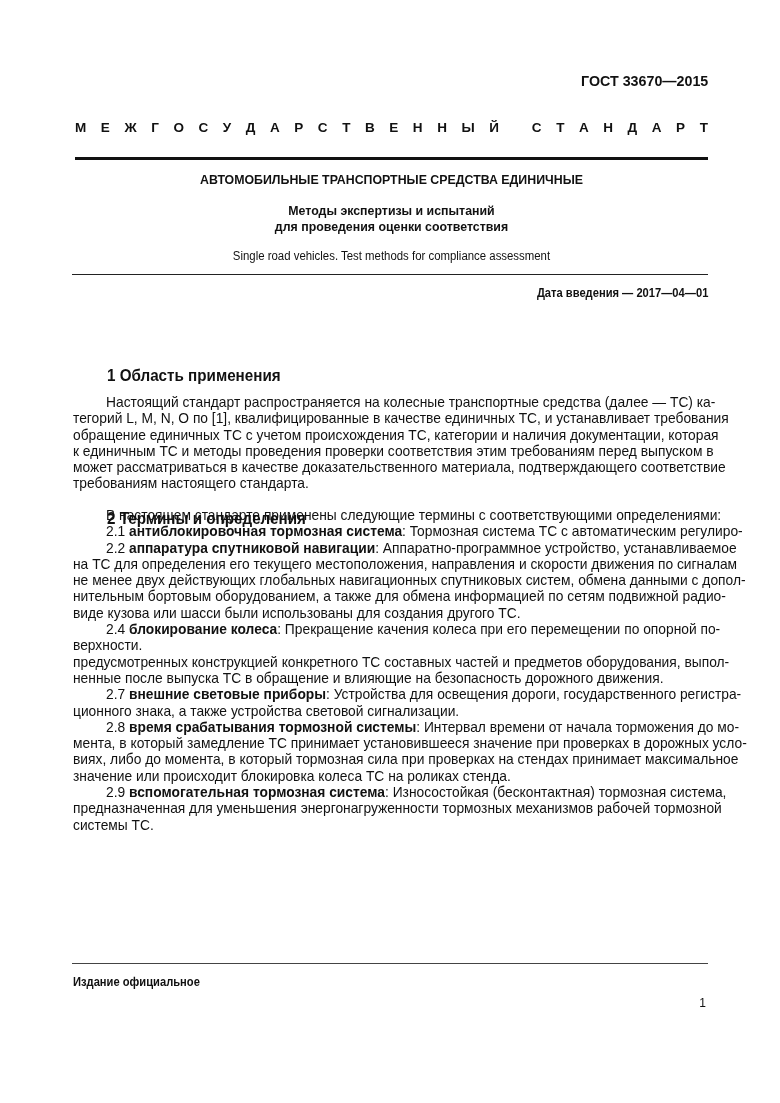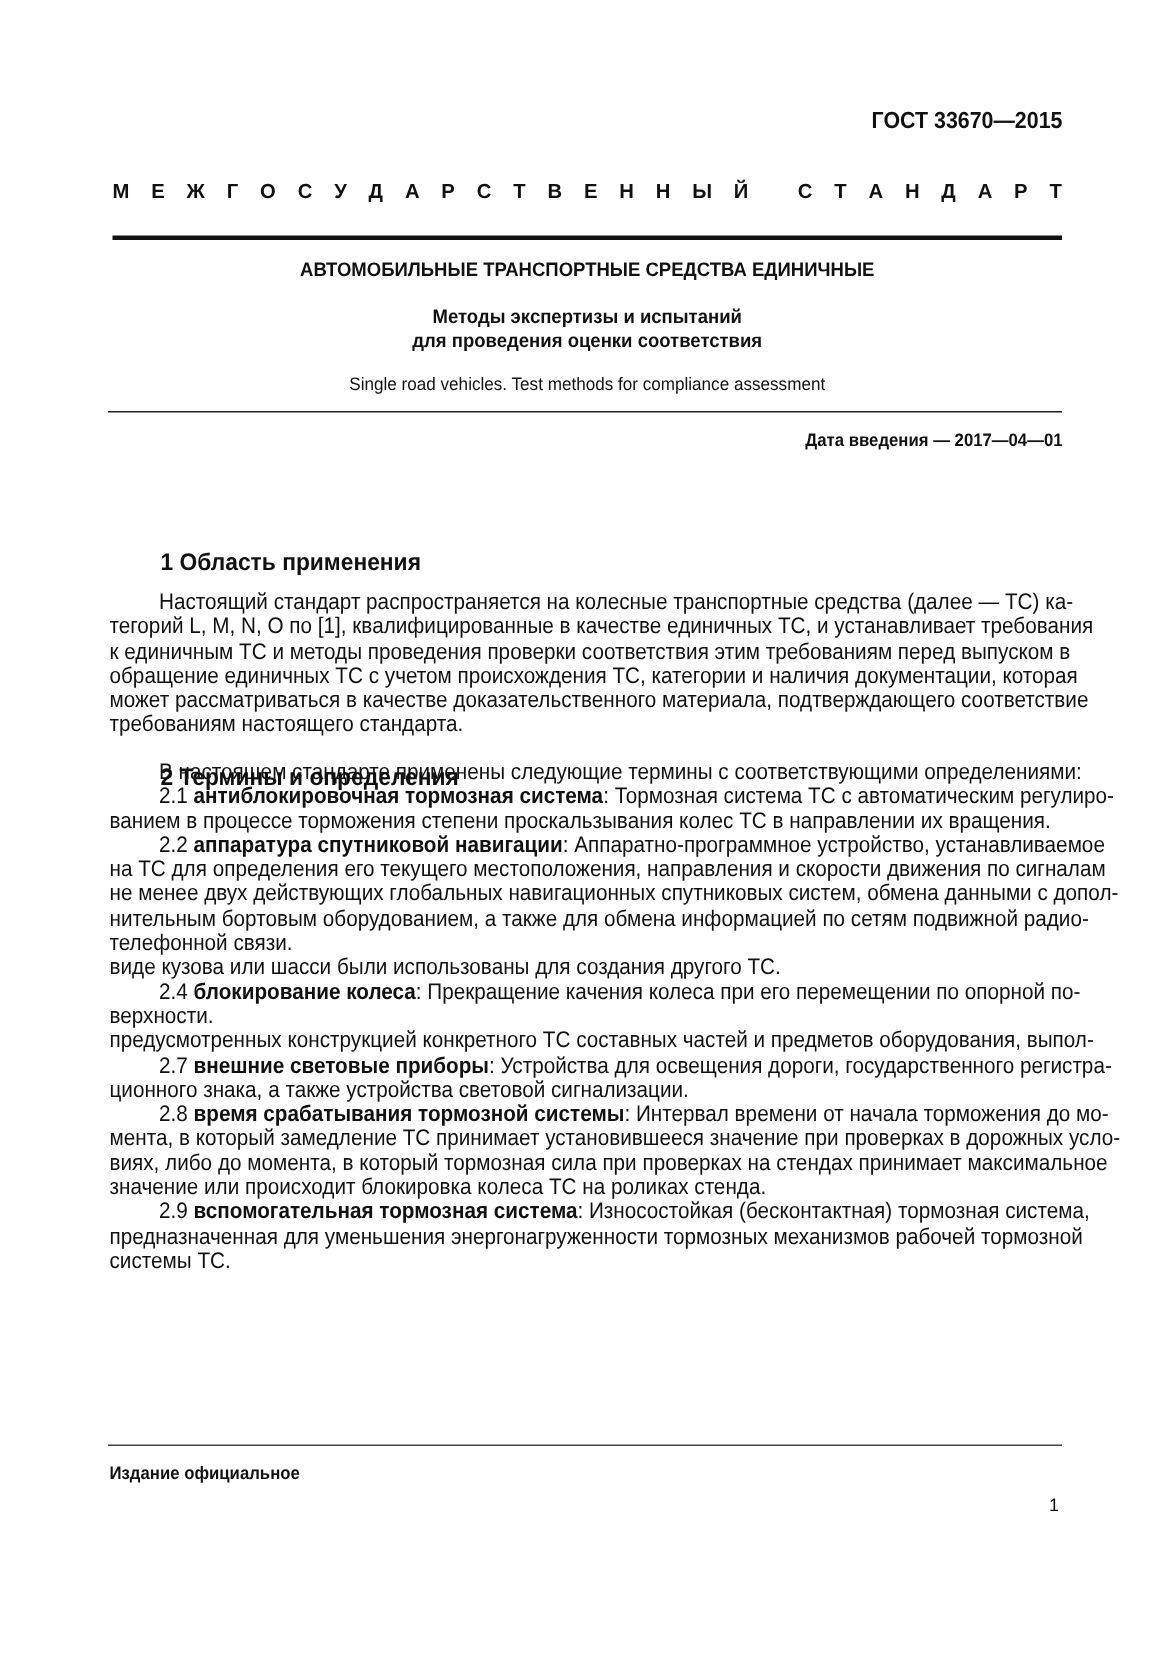--- a/index.html
+++ b/index.html
@@ -95,40 +95,39 @@
     <div>для проведения оценки соответствия</div>
   </div>
   <div class="title-en">Single road vehicles. Test methods for compliance assessment</div>
   <div class="rule-thin"></div>
   <div class="intro-date">Дата введения — 2017—04—01</div>
 
   <div class="section-heading" style="top:367px">1 Область применения</div>
   <div class="para" id="sec1" style="top:394px">
       <span class="line indent"><span class="inner"><span>Настоящий стандарт распространяется на колесные транспортные средства (далее — ТС) ка-</span></span></span>
       <span class="line"><span class="inner"><span>тегорий L, M, N, O по [1], квалифицированные в качестве единичных ТС, и устанавливает требования</span></span></span>
+      <span class="line"><span class="inner"><span>обращение единичных ТС с учетом происхождения ТС, категории и наличия документации, которая</span></span></span>
       <span class="line"><span class="inner"><span>к единичным ТС и методы проведения проверки соответствия этим требованиям перед выпуском в</span></span></span>
-      <span class="line"><span class="inner"><span>обращение единичных ТС с учетом происхождения ТС, категории и наличия документации, которая</span></span></span>
       <span class="line"><span class="inner"><span>может рассматриваться в качестве доказательственного материала, подтверждающего соответствие</span></span></span>
       <span class="line last"><span class="inner"><span>требованиям настоящего стандарта.</span></span></span>
     </div>
 
   <div class="section-heading" style="top:510px">2 Термины и определения</div>
   <div class="para" id="sec2" style="top:507px">
       <span class="line indent last"><span class="inner"><span>В настоящем стандарте применены следующие термины с соответствующими определениями:</span></span></span>
       <span class="line indent"><span class="inner"><span>2.1&nbsp;</span><b>антиблокировочная тормозная система</b><span>: Тормозная система ТС с автоматическим регулиро-</span></span></span>
-      <span class="line last"><span class="inner"><span>ванием в процессе торможения степени проскальзывания колес ТС в направлении их вращения.</span></span></span>
       <span class="line indent"><span class="inner"><span>2.2&nbsp;</span><b>аппаратура спутниковой навигации</b><span>: Аппаратно-программное устройство, устанавливаемое</span></span></span>
       <span class="line"><span class="inner"><span>на ТС для определения его текущего местоположения, направления и скорости движения по сигналам</span></span></span>
       <span class="line"><span class="inner"><span>не менее двух действующих глобальных навигационных спутниковых систем, обмена данными с допол-</span></span></span>
       <span class="line"><span class="inner"><span>нительным бортовым оборудованием, а также для обмена информацией по сетям подвижной радио-</span></span></span>
-      <span class="line last"><span class="inner"><span>телефонной связи.</span></span></span>
       <span class="line last"><span class="inner"><span>виде кузова или шасси были использованы для создания другого ТС.</span></span></span>
       <span class="line indent"><span class="inner"><span>2.4&nbsp;</span><b>блокирование колеса</b><span>: Прекращение качения колеса при его перемещении по опорной по-</span></span></span>
       <span class="line last"><span class="inner"><span>верхности.</span></span></span>
       <span class="line"><span class="inner"><span>предусмотренных конструкцией конкретного ТС составных частей и предметов оборудования, выпол-</span></span></span>
+      <span class="line last"><span class="inner"><span>ненные после выпуска ТС в обращение и влияющие на безопасность дорожного движения.</span></span></span>
       <span class="line indent"><span class="inner"><span>2.7&nbsp;</span><b>внешние световые приборы</b><span>: Устройства для освещения дороги, государственного регистра-</span></span></span>
       <span class="line last"><span class="inner"><span>ционного знака, а также устройства световой сигнализации.</span></span></span>
       <span class="line indent"><span class="inner"><span>2.8&nbsp;</span><b>время срабатывания тормозной системы</b><span>: Интервал времени от начала торможения до мо-</span></span></span>
       <span class="line"><span class="inner"><span>мента, в который замедление ТС принимает установившееся значение при проверках в дорожных усло-</span></span></span>
       <span class="line"><span class="inner"><span>виях, либо до момента, в который тормозная сила при проверках на стендах принимает максимальное</span></span></span>
       <span class="line last"><span class="inner"><span>значение или происходит блокировка колеса ТС на роликах стенда.</span></span></span>
       <span class="line indent"><span class="inner"><span>2.9&nbsp;</span><b>вспомогательная тормозная система</b><span>: Износостойкая (бесконтактная) тормозная система,</span></span></span>
       <span class="line"><span class="inner"><span>предназначенная для уменьшения энергонагруженности тормозных механизмов рабочей тормозной</span></span></span>
       <span class="line last"><span class="inner"><span>системы ТС.</span></span></span>
     </div>

